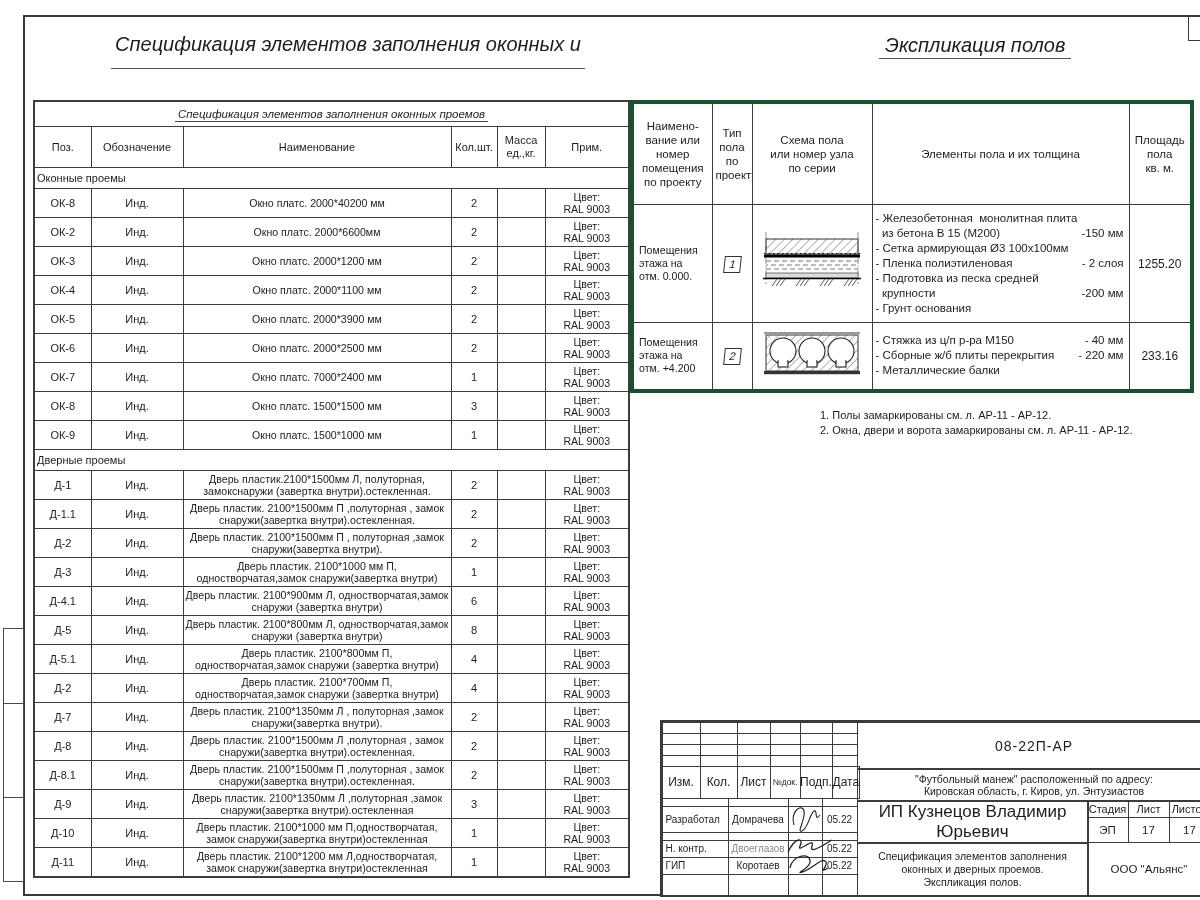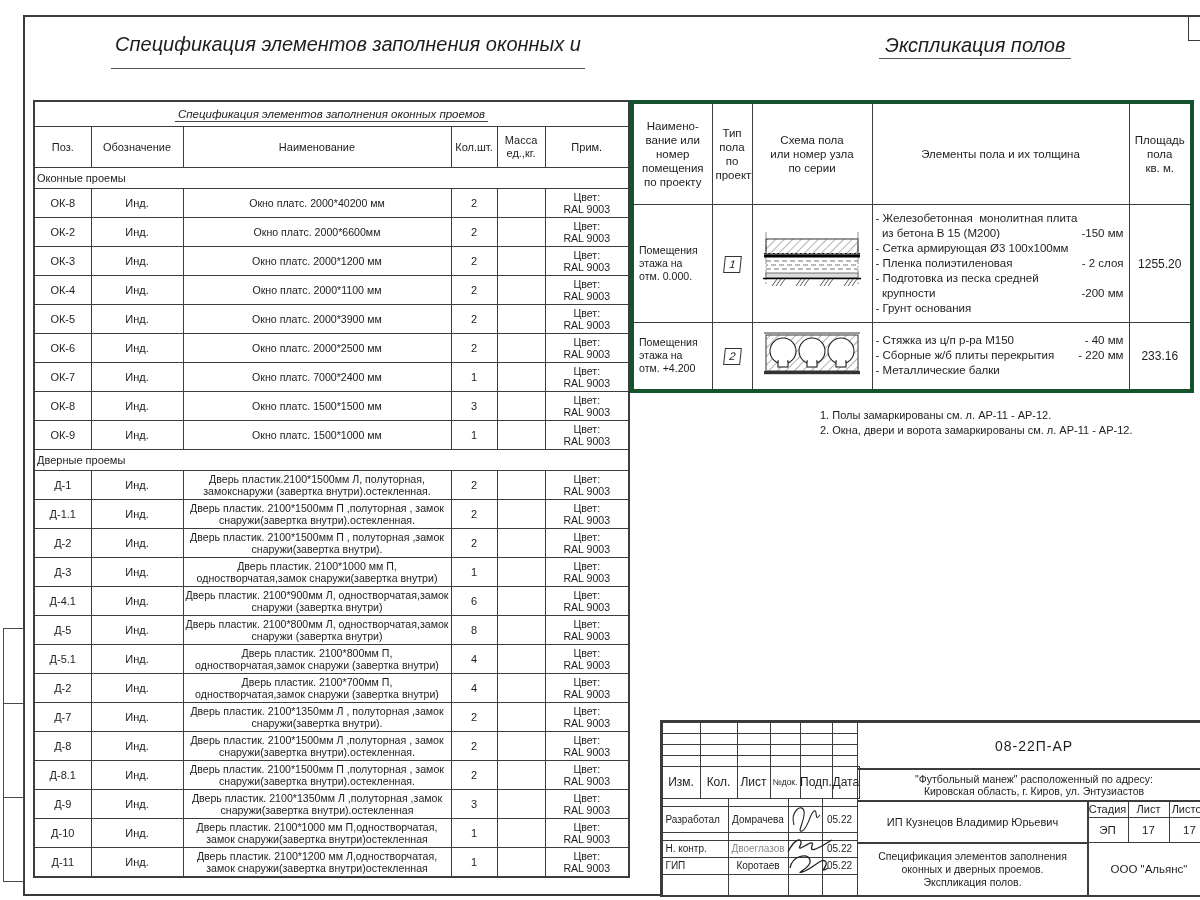--- a/index.html
+++ b/index.html
@@ -58,21 +58,21 @@
   .s-sign .cell{font-size:10px;}
   .s-sign .role{justify-content:flex-start;padding-left:3px;}
   .gray{color:#8a8a8a;}
   .stamp-right{flex:1;display:flex;flex-direction:column;}
   .s-doc{height:46px;}
   .s-doc .cell{width:100%;height:100%;font-size:14px;letter-spacing:1px;}
   .s-obj{height:32px;}
   .s-obj .cell{width:100%;height:100%;font-size:10.5px;line-height:12px;text-align:center;white-space:pre-line;}
   .s-mid{height:42px;display:flex;}
   .s-customer{width:230px;}
-  .s-customer .cell{width:100%;height:100%;font-size:11px;text-align:center;}
+  .s-customer .cell{width:100%;height:100%;font-size:17px;text-align:center;}
   .s-stage{flex:1;display:flex;flex-direction:column;}
   .s-stage-head{height:17px;display:grid;grid-template-columns:1fr 1fr 1fr;}
   .s-stage-head .cell{font-size:11px;}
   .s-stage-val{flex:1;display:grid;grid-template-columns:1fr 1fr 1fr;}
   .s-stage-val .cell{font-size:11.5px;}
   .s-bottom{flex:1;display:flex;}
   .s-title{width:230px;}
   .s-title .cell{width:100%;height:100%;font-size:10.5px;line-height:13px;text-align:center;white-space:pre-line;}
   .s-company{flex:1;}
   .s-company .cell{width:100%;height:100%;font-size:11.5px;}

